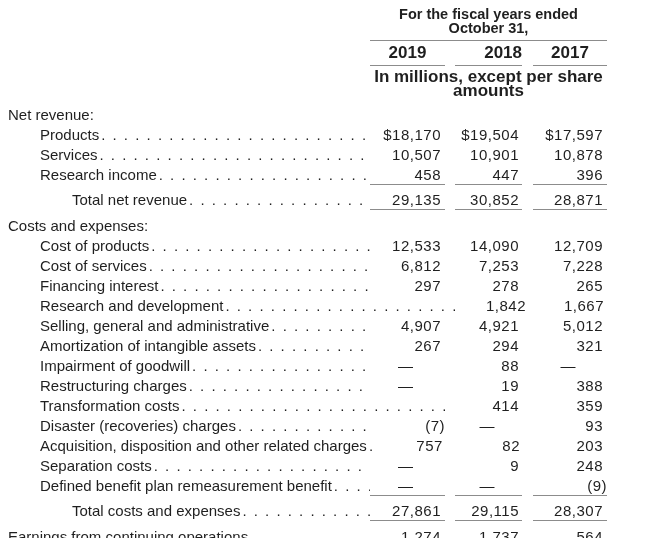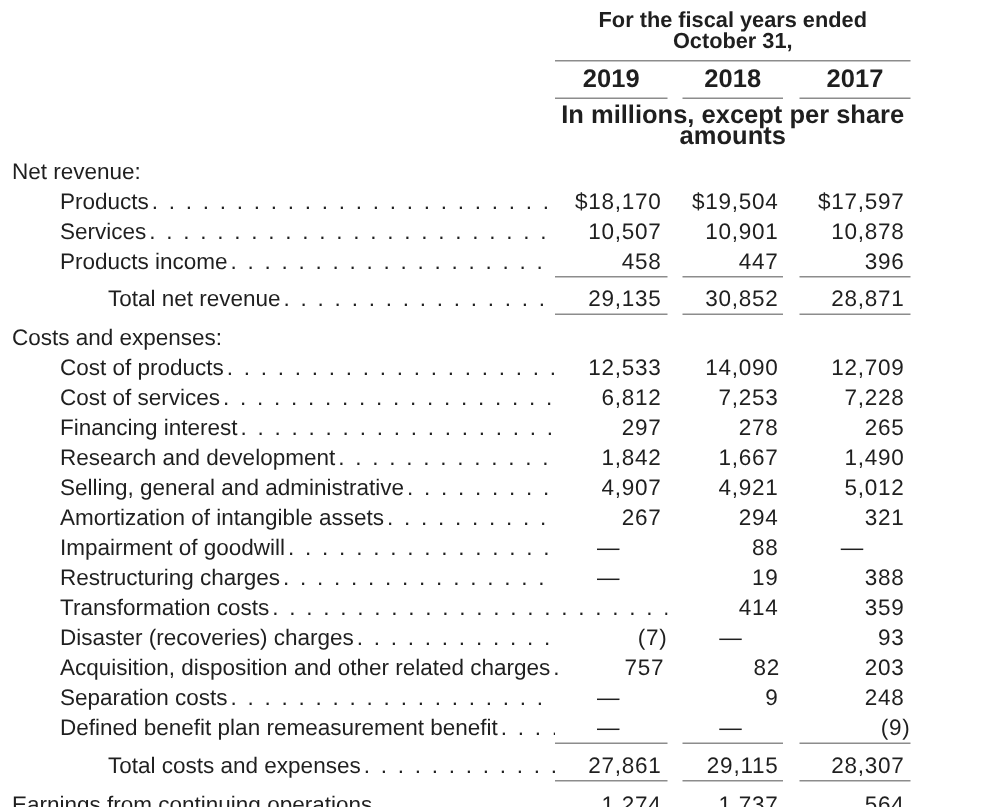--- a/index.html
+++ b/index.html
@@ -19,21 +19,21 @@
     font-weight:bold; text-align:center; font-size:14.5px;
     line-height:13.5px; padding-bottom:5px;
     border-bottom:1.4px solid #8c8c8c;
   }
   .year-row { display:flex; margin-top:2px; }
   .ycol {
     font-weight:bold; text-align:center; font-size:17px;
     padding-bottom:2px; border-bottom:1.4px solid #8c8c8c;
   }
   .yc1 { width:75px; }
-  .yc2 { width:67px; margin-left:10px; }
+  .yc2 { width:67px; margin-left:10px;text-align:right; }
   .yc3 { width:74px; margin-left:11px; }
   .hdr-note {
     font-weight:bold; text-align:center; font-size:17px;
     line-height:13.5px; margin-top:4px;
   }
 
   
   .tbody { margin-top:8px; }
   .row { display:flex; height:20px; line-height:20px; }
   .row.sp  { margin-top:6px; }
@@ -92,21 +92,21 @@
 
     <div class="row ind1">
       <div class="label">Services</div>
       <div class="dots">. . . . . . . . . . . . . . . . . . . . . . . . . . . . . . . . . . . . . . . . . . . . . . . . . . . . . . . . . . . . . . . . . . . . . . . . . . . . . . . . </div>
       <div class="col c1">10,507</div>
       <div class="col c2">10,901</div>
       <div class="col c3">10,878</div>
     </div>
 
     <div class="row ind1">
-      <div class="label">Products income</div>
+      <div class="label">Research income</div>
       <div class="dots">. . . . . . . . . . . . . . . . . . . . . . . . . . . . . . . . . . . . . . . . . . . . . . . . . . . . . . . . . . . . . . . . . . . . . . . . . . . . . . . . </div>
       <div class="col c1 rule">458</div>
       <div class="col c2 rule">447</div>
       <div class="col c3 rule">396</div>
     </div>
 
     <div class="row ind2 total">
       <div class="label">Total net revenue</div>
       <div class="dots">. . . . . . . . . . . . . . . . . . . . . . . . . . . . . . . . . . . . . . . . . . . . . . . . . . . . . . . . . . . . . . . . . . . . . . . . . . . . . . . . </div>
       <div class="col c1 rule">29,135</div>
@@ -144,21 +144,20 @@
       <div class="col c1">297</div>
       <div class="col c2">278</div>
       <div class="col c3">265</div>
     </div>
 
     <div class="row ind1">
       <div class="label">Research and development</div>
       <div class="dots">. . . . . . . . . . . . . . . . . . . . . . . . . . . . . . . . . . . . . . . . . . . . . . . . . . . . . . . . . . . . . . . . . . . . . . . . . . . . . . . . </div>
       <div class="col c1">1,842</div>
       <div class="col c2">1,667</div>
-      <div class="col c3">1,490</div>
     </div>
 
     <div class="row ind1">
       <div class="label">Selling, general and administrative</div>
       <div class="dots">. . . . . . . . . . . . . . . . . . . . . . . . . . . . . . . . . . . . . . . . . . . . . . . . . . . . . . . . . . . . . . . . . . . . . . . . . . . . . . . . </div>
       <div class="col c1">4,907</div>
       <div class="col c2">4,921</div>
       <div class="col c3">5,012</div>
     </div>
 

